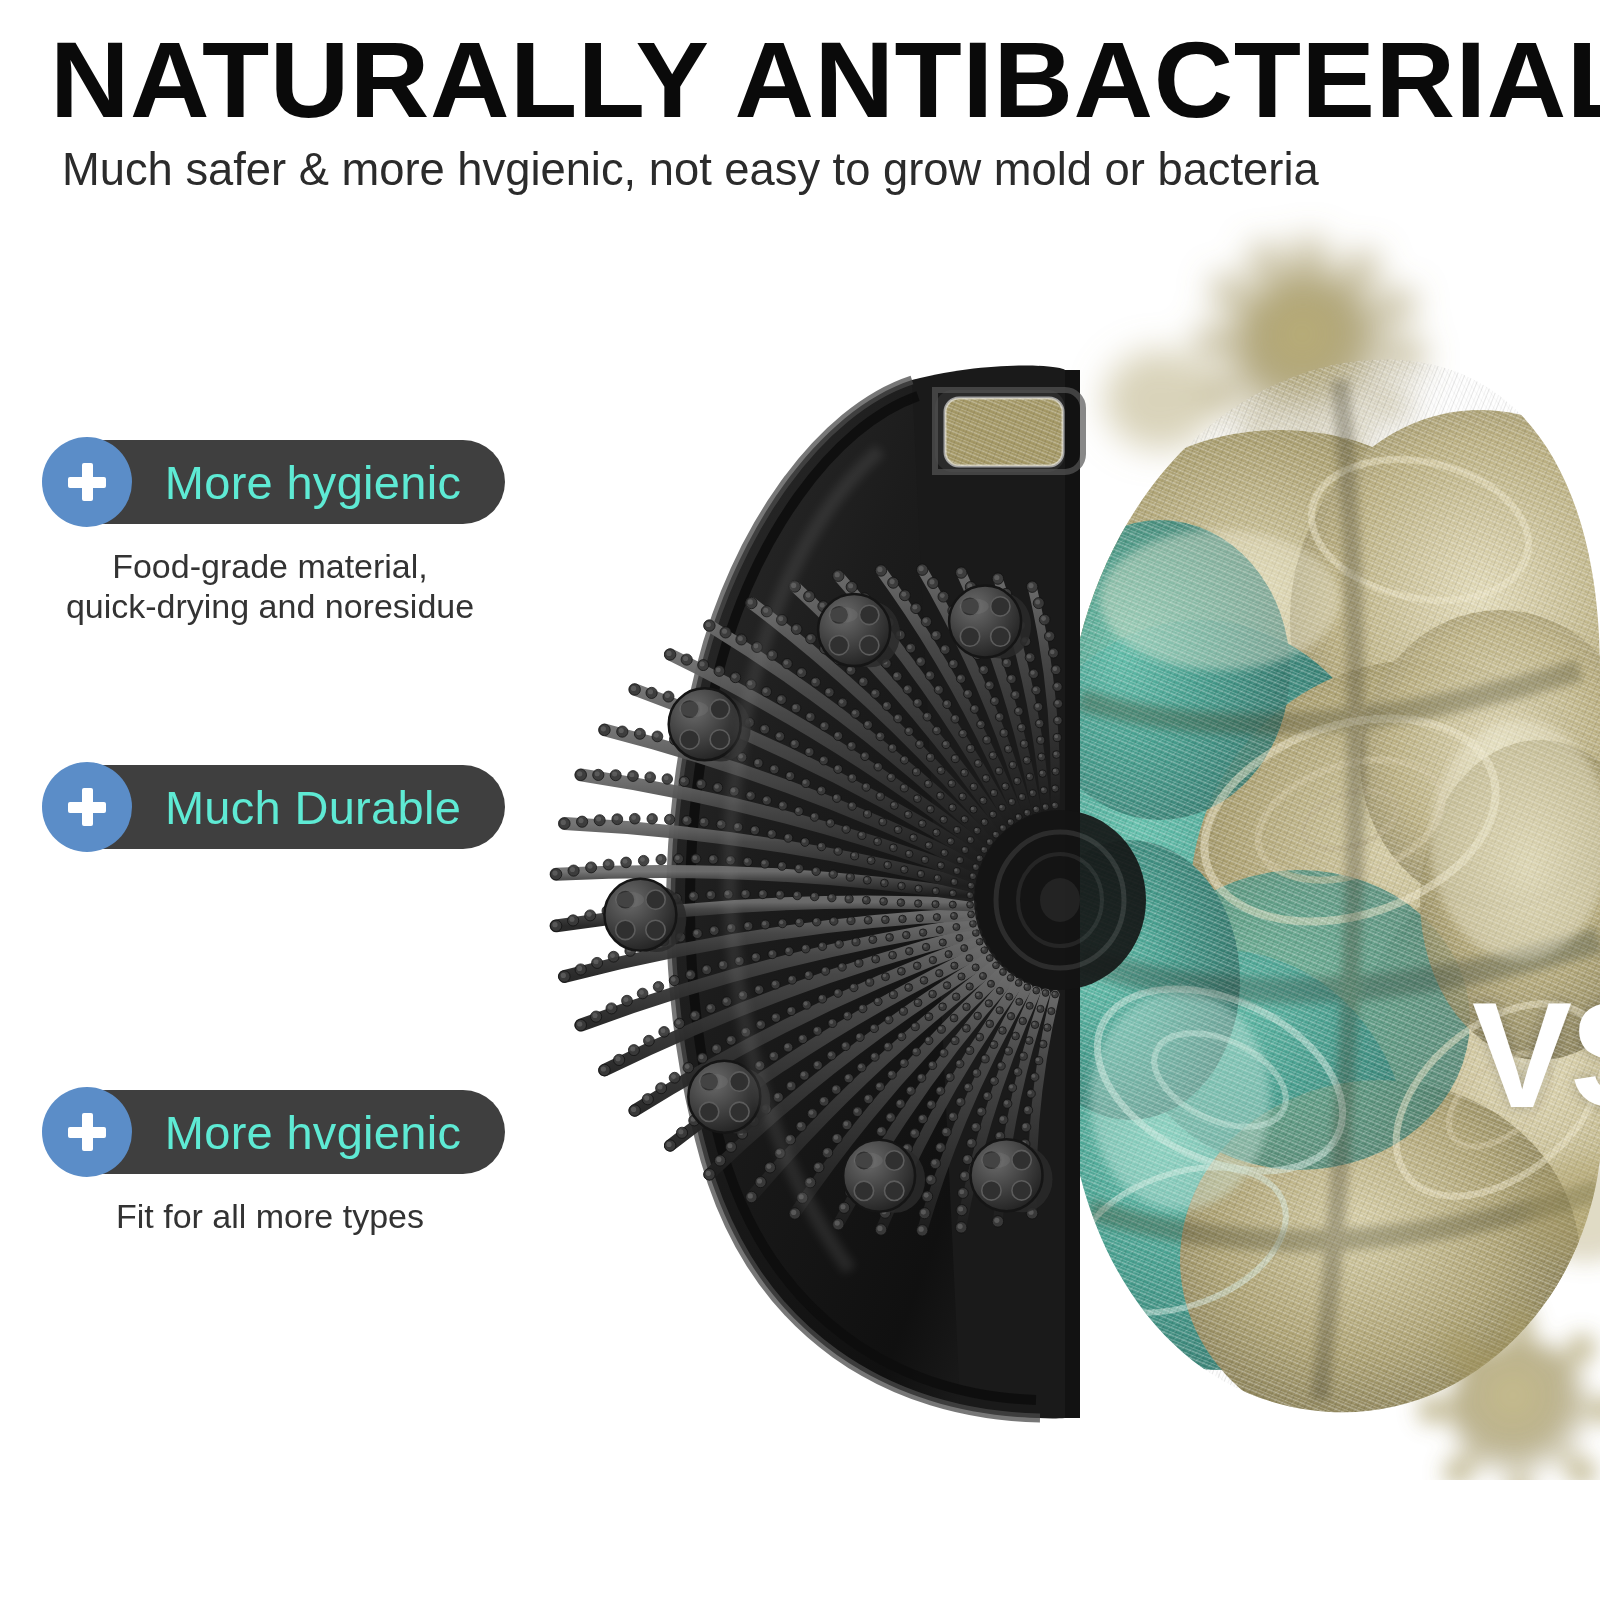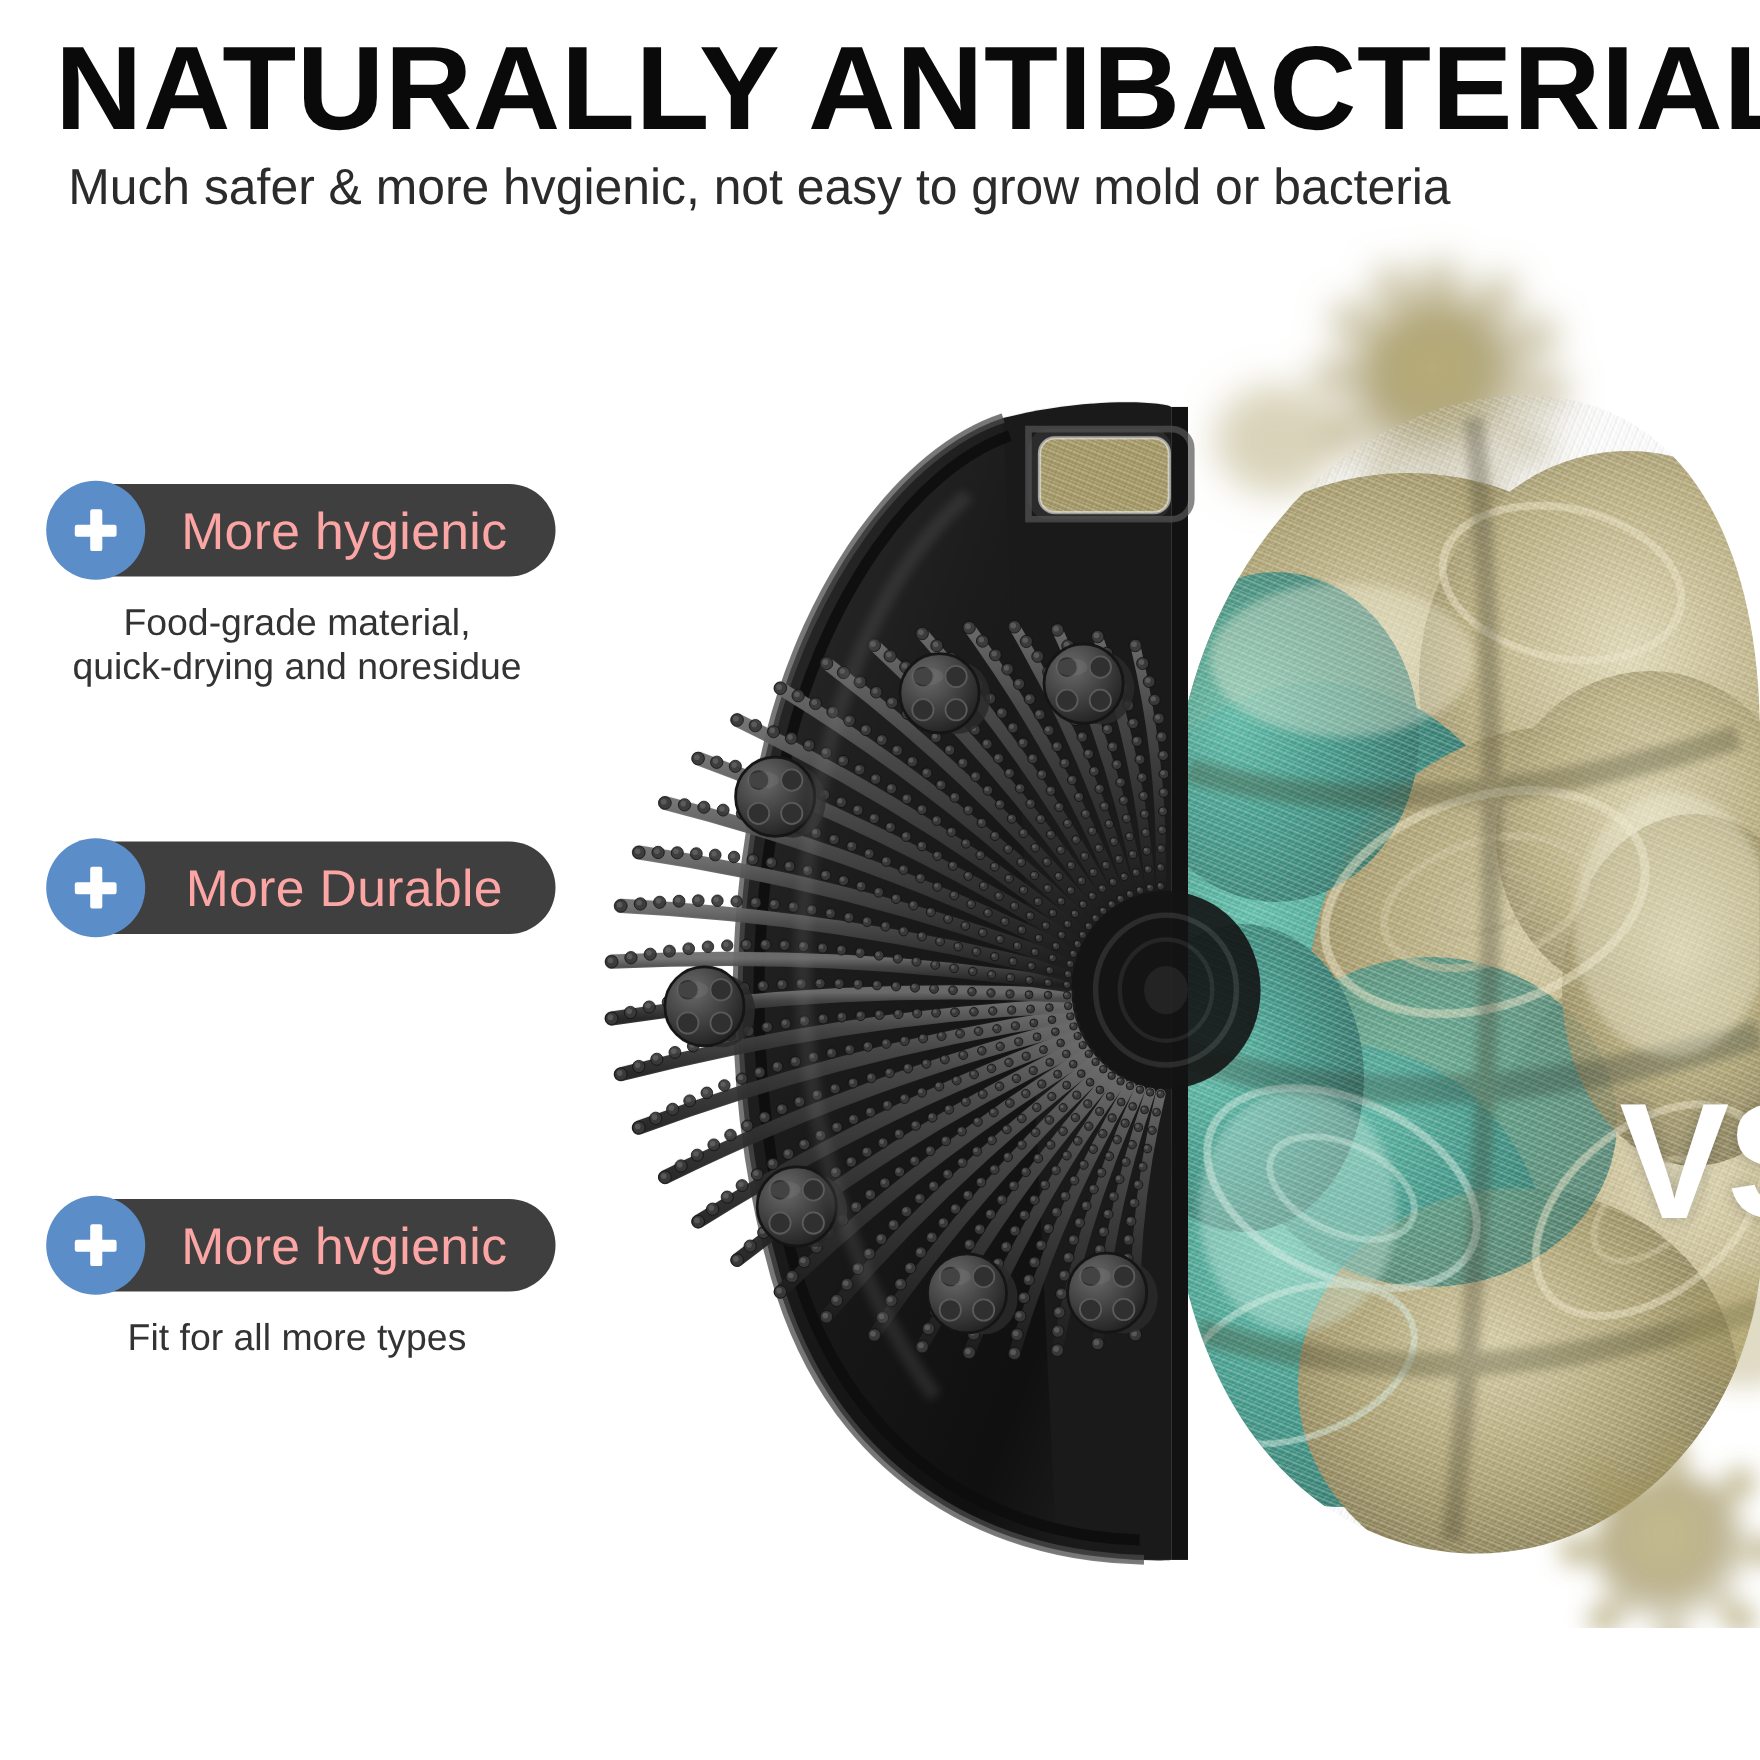--- a/index.html
+++ b/index.html
@@ -112,21 +112,21 @@
   }
   .plus-glyph::after {
     left: 1px; top: 15px; width: 38px; height: 11px;
   }
 
   .pill-label {
     position: absolute;
     left: 98px;
     right: 22px;
     text-align: center;
-    color: #fca5a5;
+    color: #5eead4;
     font-family: "Liberation Sans", sans-serif;
     font-size: 47px;
     font-weight: 400;
     letter-spacing: 0.3px;
     white-space: nowrap;
   }
 
   .feature-desc {
     margin-top: 22px;
     width: 540px;
@@ -190,21 +190,21 @@
         <span class="pill-label">More hygienic</span>
       </div>
       <div class="feature-desc">Food-grade material,<br>quick-drying and noresidue</div>
     </div>
 
     <div class="feature f1">
       <div class="pill">
         <span class="pill-plus">
           <span class="plus-glyph"></span>
         </span>
-        <span class="pill-label">More Durable</span>
+        <span class="pill-label">Much Durable</span>
       </div>
     </div>
 
     <div class="feature f2">
       <div class="pill">
         <span class="pill-plus">
           <span class="plus-glyph"></span>
         </span>
         <span class="pill-label">More hvgienic</span>
       </div>

